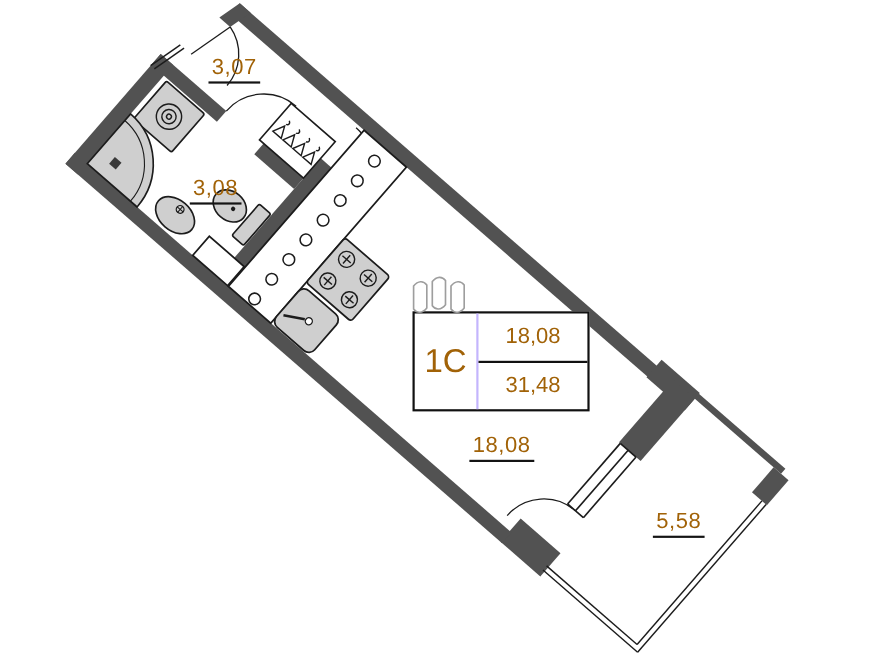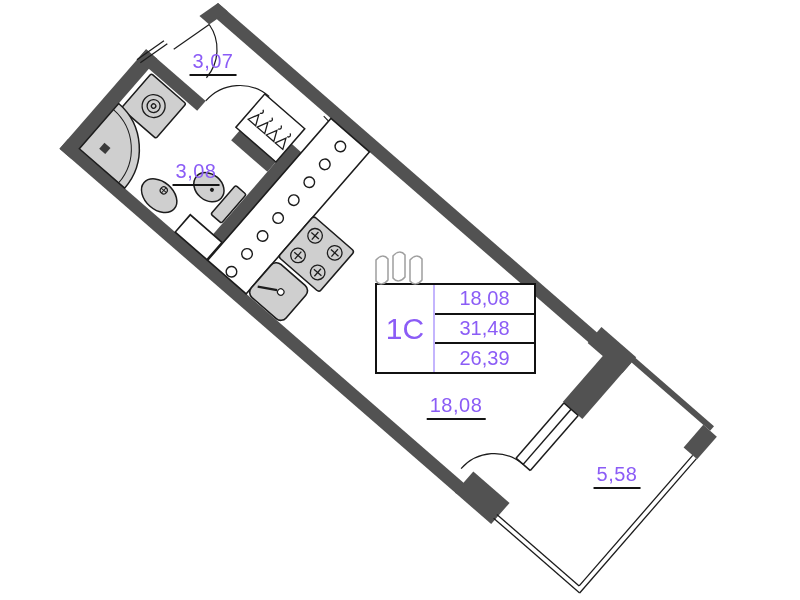--- a/index.html
+++ b/index.html
@@ -1,17 +1,17 @@
 <!DOCTYPE html>
 <html><head>
 <meta charset="utf-8">
 <style>
   html,body{margin:0;padding:0;background:#ffffff;}
   .stage{position:relative;width:800px;height:600px;background:#fff;overflow:hidden;
-         font-family:"Liberation Sans", sans-serif;color:#8b5cf6;}
+         font-family:"Liberation Sans", sans-serif;color:#a16207;}
   .stage svg{position:absolute;left:0;top:0;}
   .room-label{position:absolute;transform:translateX(-50%);font-size:20px;letter-spacing:.5px;
               border-bottom:2px solid #141414;padding:0 3px 1px;white-space:nowrap;z-index:3;}
   .info-table{position:absolute;left:375px;top:283px;width:161px;height:91px;background:#fff;
               border:2px solid #111;box-sizing:border-box;display:flex;z-index:2;}
   .unit-cell{width:56px;border-right:2px solid #c4b5fd;display:flex;align-items:center;
              justify-content:center;font-size:30px;}
   .area-col{flex:1;display:flex;flex-direction:column;}
   .area-row{flex:1;display:flex;align-items:center;justify-content:center;font-size:20px;
             border-bottom:2px solid #111;}
@@ -143,17 +143,16 @@
         <path d="M40,13 C44,8 49,8 52,12 L52,33 C48,38 43,38 40,34 Z"></path>
       </g>
     </svg>
   </div>
 
   <div class="info-table">
     <div class="unit-cell">1С</div>
     <div class="area-col">
       <div class="area-row">18,08</div>
       <div class="area-row">31,48</div>
-      <div class="area-row">26,39</div>
     </div>
   </div>
 
 </div>
 
 </body></html>

